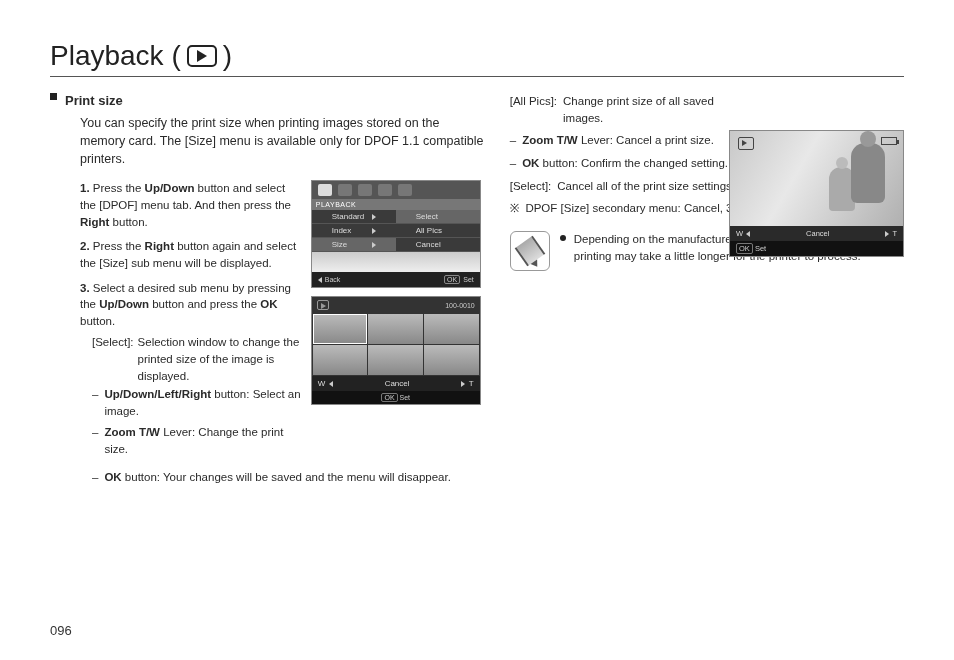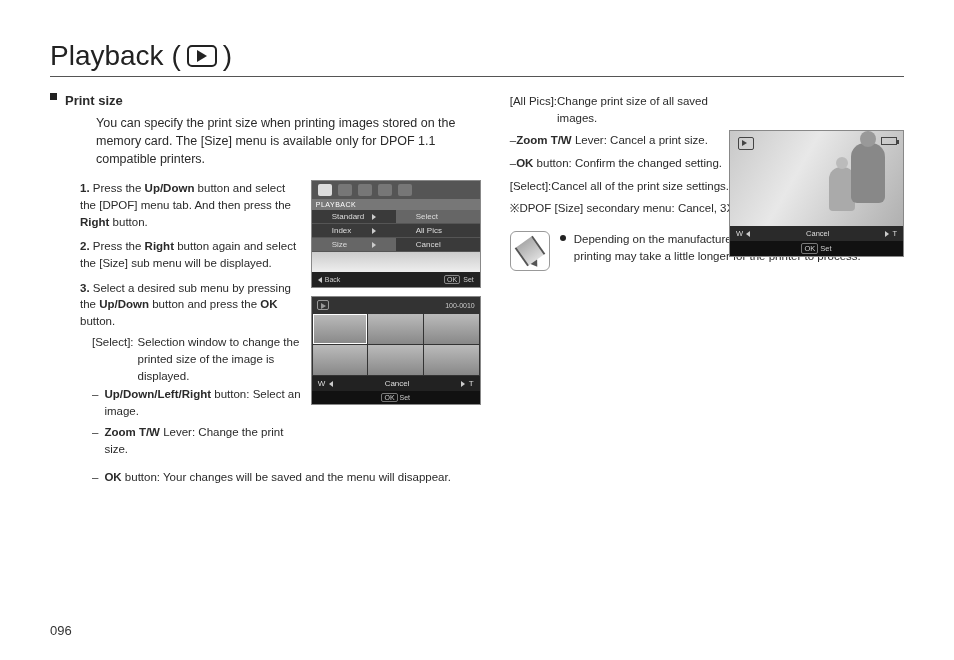--- a/index.html
+++ b/index.html
@@ -41,21 +41,21 @@
   .col { flex: 1; }
   .section-title {
     font-weight: bold;
     font-size: 13px;
     margin-bottom: 6px;
     display: flex;
     gap: 8px;
     align-items: flex-start;
   }
   .sq { width: 7px; height: 7px; background: #222; display: inline-block; }
-  .intro { margin-left: 46px; margin-bottom: 12px; line-height: 1.45; font-size: 12.5px; }
+  .intro { margin-left: 30px; margin-bottom: 12px; line-height: 1.45; font-size: 12.5px; }
   .body-row { display: flex; gap: 10px; }
   .steps { flex: 1; }
   .figs { width: 175px; display: flex; flex-direction: column; gap: 8px; }
   ol.steps-list { list-style: none; margin-left: 30px; }
   ol.steps-list > li { margin-bottom: 8px; line-height: 1.45; }
   ol.steps-list .num { font-weight: bold; }
   .sub { margin-left: 12px; margin-top: 4px; line-height: 1.5; }
   .sub-item { display: flex; gap: 6px; margin-bottom: 4px; }
   .sub-item .dash { flex: 0 0 auto; }
   .hang { display: flex; gap: 4px; }
@@ -82,21 +82,21 @@
   .lcd2 { width:170px; border:1px solid #888; }
   .lcd2-top { background:#333; color:#ccc; font-size:7px; padding:3px 5px; display:flex; justify-content:space-between; align-items:center;}
   .lcd2-top .pico { width:12px;height:10px;border:1px solid #999;border-radius:2px;position:relative;}
   .lcd2-top .pico::after{content:"";position:absolute;left:3px;top:2px;border-left:5px solid #999;border-top:3px solid transparent;border-bottom:3px solid transparent;}
   .thumb-grid { display:grid; grid-template-columns:repeat(3,1fr); gap:1px; background:#333; padding:1px;}
   .thumb { height:30px; background:linear-gradient(#bbb,#888); position:relative;}
   .thumb.sel { outline:1px solid #fff; outline-offset:-1px;}
   .lcd2-mid { background:#222;color:#ddd;font-size:8px;padding:3px 6px;display:flex;justify-content:space-between;align-items:center;}
   .lcd2-foot{ background:#111;color:#ccc;font-size:7px;padding:3px 6px;text-align:center;}
   
-  .r-hang { display:flex; margin-left:0px; margin-bottom:6px; line-height:1.45;}
+  .r-hang { display:flex; gap:6px; margin-left:0px; margin-bottom:6px; line-height:1.45;}
   .r-hang .lab { flex:0 0 auto;}
   .note-row { display:flex; gap:10px; margin-top:14px;}
   .note-icon { width:40px;height:40px;border:1px solid #999;border-radius:6px;display:flex;align-items:center;justify-content:center;}
   .pencil { width:22px;height:22px;transform:rotate(-35deg);border-left:2px solid #555;border-right:2px solid #555;background:linear-gradient(#aaa,#ddd);position:relative;}
   .pencil::after{content:"";position:absolute;bottom:-6px;left:2px;border-top:6px solid #555;border-left:4px solid transparent;border-right:4px solid transparent;}
   .note-body { flex:1; line-height:1.5;}
   .bullet-row{display:flex;gap:8px;}
   .blt{width:6px;height:6px;background:#222;border-radius:50%;margin-top:4px;flex:0 0 auto;}
   .star{flex:0 0 auto;}
   
@@ -105,21 +105,21 @@
   .prev-img::before{content:"";position:absolute;left:8px;top:6px;width:14px;height:11px;border:1px solid #444;border-radius:2px;}
   .prev-img::after{content:"";position:absolute;left:12px;top:9px;border-left:5px solid #444;border-top:3px solid transparent;border-bottom:3px solid transparent;}
   .person1{position:absolute;right:18px;top:12px;width:34px;height:60px;background:#888;border-radius:14px 14px 6px 6px;}
   .person1::before{content:"";position:absolute;top:-12px;left:9px;width:16px;height:16px;background:#999;border-radius:50%;}
   .person2{position:absolute;right:48px;top:36px;width:26px;height:44px;background:#aaa;border-radius:12px 12px 4px 4px;}
   .person2::before{content:"";position:absolute;top:-10px;left:7px;width:12px;height:12px;background:#bbb;border-radius:50%;}
   .batt{position:absolute;right:6px;top:6px;width:16px;height:8px;border:1px solid #444;}
   .batt::after{content:"";position:absolute;right:-3px;top:2px;width:2px;height:4px;background:#444;}
   .prev-mid{background:#2a2a2a;color:#ddd;font-size:7.5px;padding:3px 6px;display:flex;justify-content:space-between;align-items:center;}
   .prev-mid .wt{display:flex;gap:3px;align-items:center;}
-  .prev-foot{background:#111;color:#ccc;font-size:7.5px;padding:3px 6px;text-align:center;}
+  .prev-foot{background:#111;color:#ccc;font-size:7.5px;padding:3px 6px;}
   .pagenum { position:absolute; left:50px; bottom:22px; font-size:13px; color:#333;}
   b { font-weight:bold;}
 </style>
 </head>
 <body>
 
 <h1>
   <span>Playback (</span>
   <span class="play-icon-box">
       <span class="play-tri"></span>

